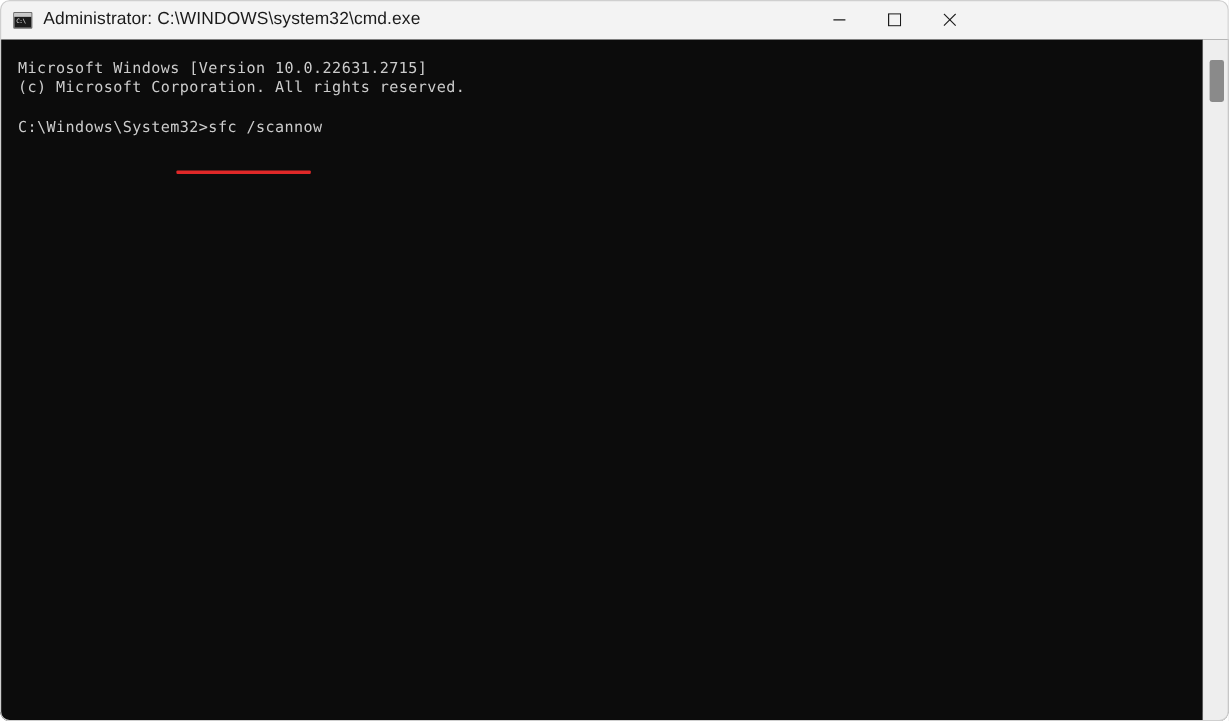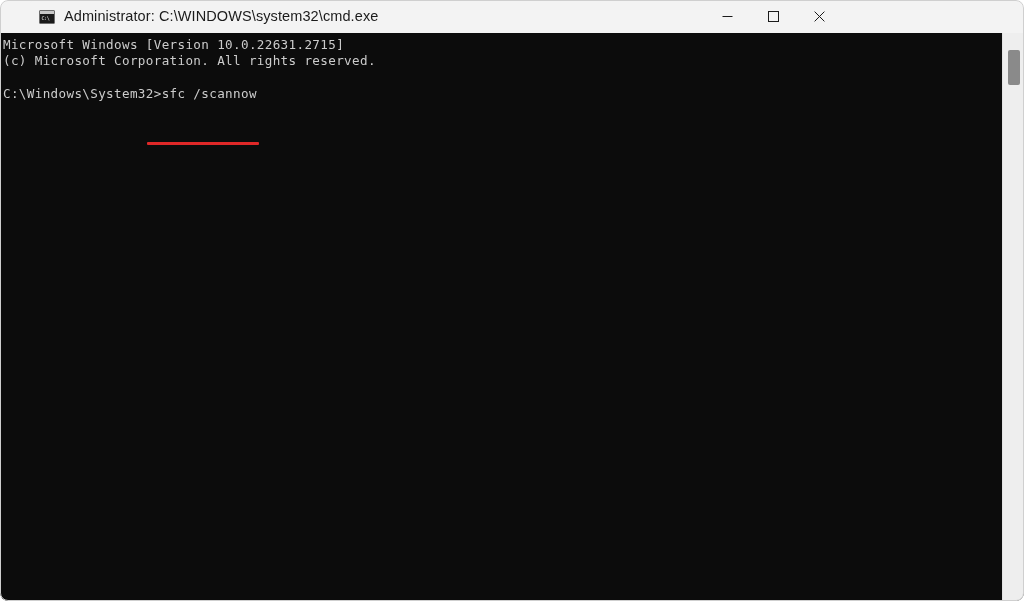--- a/index.html
+++ b/index.html
@@ -30,21 +30,20 @@
     left: 0;
     top: 0;
     width: 814px;
     height: 33px;
     background: #f3f3f3;
     display: flex;
     align-items: center;
     border-top-left-radius: 8px;
     border-top-right-radius: 8px;
     box-sizing: border-box;
-    margin-left: 28px;
   }
 
   #app-icon {
     width: 16px;
     height: 14px;
     margin-left: 11px;
     margin-right: 9px;
     flex: 0 0 auto;
     position: relative;
     background: #ffffff;
@@ -108,21 +107,21 @@
     background: #0c0c0c;
     border-bottom-left-radius: 8px;
     border-bottom-right-radius: 8px;
     overflow: hidden;
   }
 
   #console-text {
     position: absolute;
     left: 3px;
     top: 4px;
-    margin: 0;
+    margin: 12px;
     font-family: "DejaVu Sans Mono", "Liberation Mono", monospace;
     font-size: 12.6px;
     line-height: 16.2px;
     color: #cccccc;
     white-space: pre;
     letter-spacing: 0.35px;
   }
 
   
   #red-underline {

